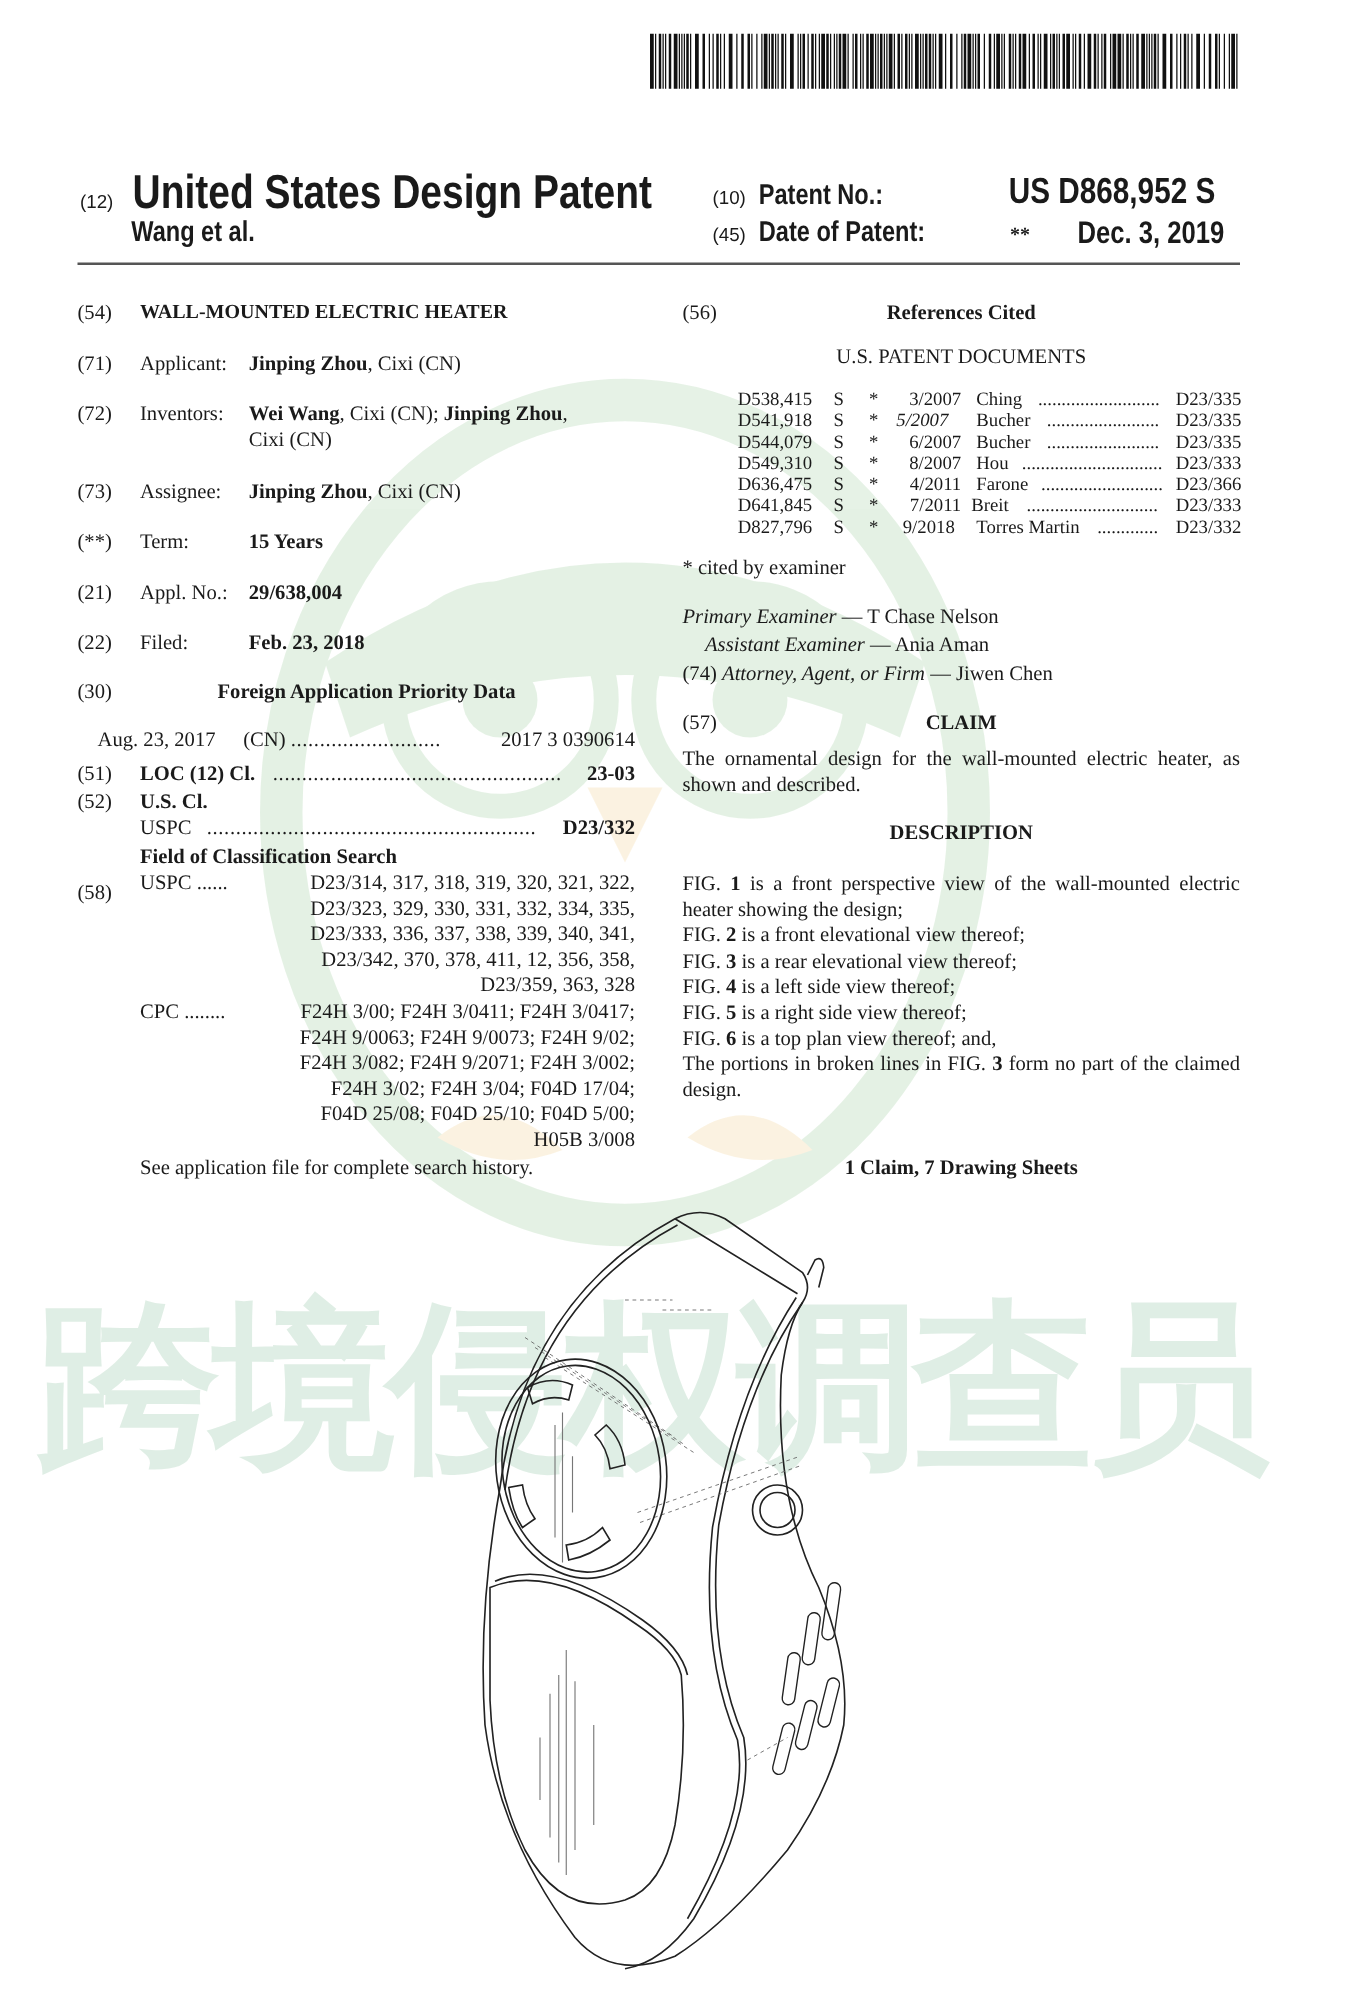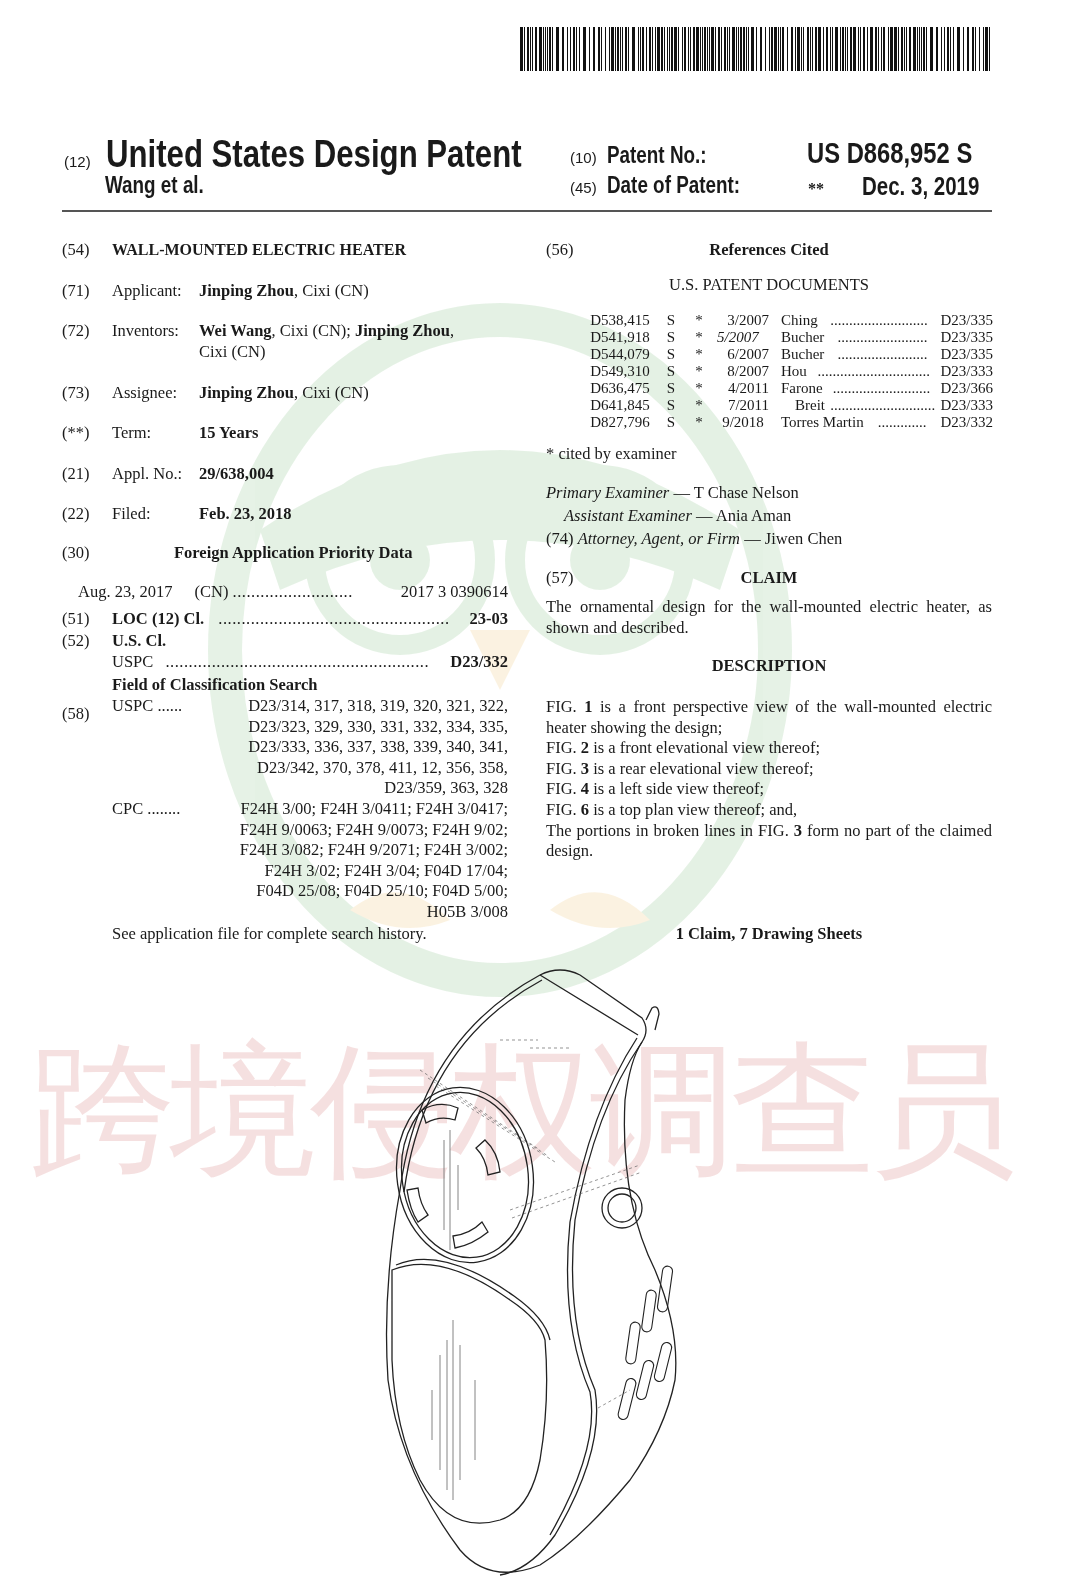--- a/index.html
+++ b/index.html
@@ -3,22 +3,22 @@
 <meta charset="utf-8">
 <style>
   html, body { margin:0; padding:0; background:#ffffff; }
   body { width:1080px; height:1595px; position:relative; overflow:hidden;
          font-family:"Liberation Serif","DejaVu Serif",serif; color:#1a1a1a; }
   .abs { position:absolute; }
 
   
   .wm-owl { position:absolute; left:200px; top:230px; width:600px; height:780px; z-index:0; }
   .wm-text { position:absolute; left:30px; top:1030px; width:1030px; height:160px;
-             font-family:"DejaVu Sans",sans-serif; font-weight:normal; font-size:146px;
-             color:#b91c1c; opacity:0.13; letter-spacing:-6px; white-space:nowrap; z-index:1; line-height:160px; }
+             font-family:"DejaVu Sans",sans-serif; font-weight:bold; font-size:146px;
+             color:#15803d; opacity:0.13; letter-spacing:-6px; white-space:nowrap; z-index:1; line-height:160px; }
 
   .content { position:absolute; inset:0; z-index:2; }
 
   
   .barcode { position:absolute; left:520px; top:27px; width:473px; height:44px; display:flex; }
   .barcode i { display:block; height:44px; background:#111; }
   .barcode-num { position:absolute; left:520px; top:72px; width:473px; text-align:center; font-size:17px; letter-spacing:0.5px; }
 
   
   .hdr-num { font-size:15px; font-family:"Liberation Sans",sans-serif; }
@@ -352,21 +352,21 @@
           <span style="width: 52px; text-align: right;">4/2011</span>
           <span style="margin-left: 12px;">Farone</span>
           <span style="flex: 1 1 0%; overflow: hidden; margin-left: 4px;">..........................</span>
           <span style="margin-left: 4px;">D23/366</span>
         </div>
         <div class="ref-row">
           <span style="width: 70px;">D641,845</span>
           <span style="width: 20px; margin-left: 6px;">S</span>
           <span style="width: 36px;">*</span>
           <span style="width: 52px; text-align: right;">7/2011</span>
-          <span style="margin-left: 26px;">Breit</span>
+          <span style="margin-left: 8px;">Breit</span>
           <span style="flex: 1 1 0%; overflow: hidden; margin-left: 4px;">............................</span>
           <span style="margin-left: 4px;">D23/333</span>
         </div>
         <div class="ref-row">
           <span style="width: 70px;">D827,796</span>
           <span style="width: 20px; margin-left: 6px;">S</span>
           <span style="width: 36px;">*</span>
           <span style="width: 52px; text-align: center;">9/2018</span>
           <span style="margin-left: 12px;">Torres Martin</span>
           <span style="flex: 1 1 0%; overflow: hidden; margin-left: 4px;">.............</span>
@@ -384,20 +384,21 @@
     <div class="abs b ctr" style="left:546px; top:568px; width:446px;">CLAIM</div>
     <div class="desc" style="top:597px;">The ornamental design for the wall-mounted electric heater, as shown and described.</div>
 
     <div class="abs b ctr" style="left:546px; top:656px; width:446px;">DESCRIPTION</div>
 
     <div class="desc" style="top:697px;" id="fig-list">
         <div><span>FIG. </span><span class="b">1</span><span> is a front perspective view of the wall-mounted electric heater showing the design;</span></div>
         <div><span>FIG. </span><span class="b">2</span><span> is a front elevational view thereof;</span></div>
         <div><span>FIG. </span><span class="b">3</span><span> is a rear elevational view thereof;</span></div>
         <div><span>FIG. </span><span class="b">4</span><span> is a left side view thereof;</span></div>
+        <div><span>FIG. </span><span class="b">5</span><span> is a right side view thereof;</span></div>
         <div><span>FIG. </span><span class="b">6</span><span> is a top plan view thereof; and,</span></div>
         <div><span>The portions in broken lines in FIG. </span><span class="b">3</span><span> form no part of the claimed design.</span></div>
       </div>
 
     <div class="abs b ctr" style="left:546px; top:924px; width:446px;">1 Claim, 7 Drawing Sheets</div>
   </div>
 
   <svg class="drawing" viewBox="0 0 340 630" fill="none" stroke="#222" stroke-width="1.3">
 
     <path d="M20 230 Q40 80 160 15 Q180 5 200 15 L262 58 Q270 70 262 82 Q250 100 245 140 Q240 240 275 310 Q300 370 295 420 Q285 470 250 520 Q200 580 160 605 Q110 625 80 590 Q20 510 8 420 Q2 330 20 230 Z"></path>

